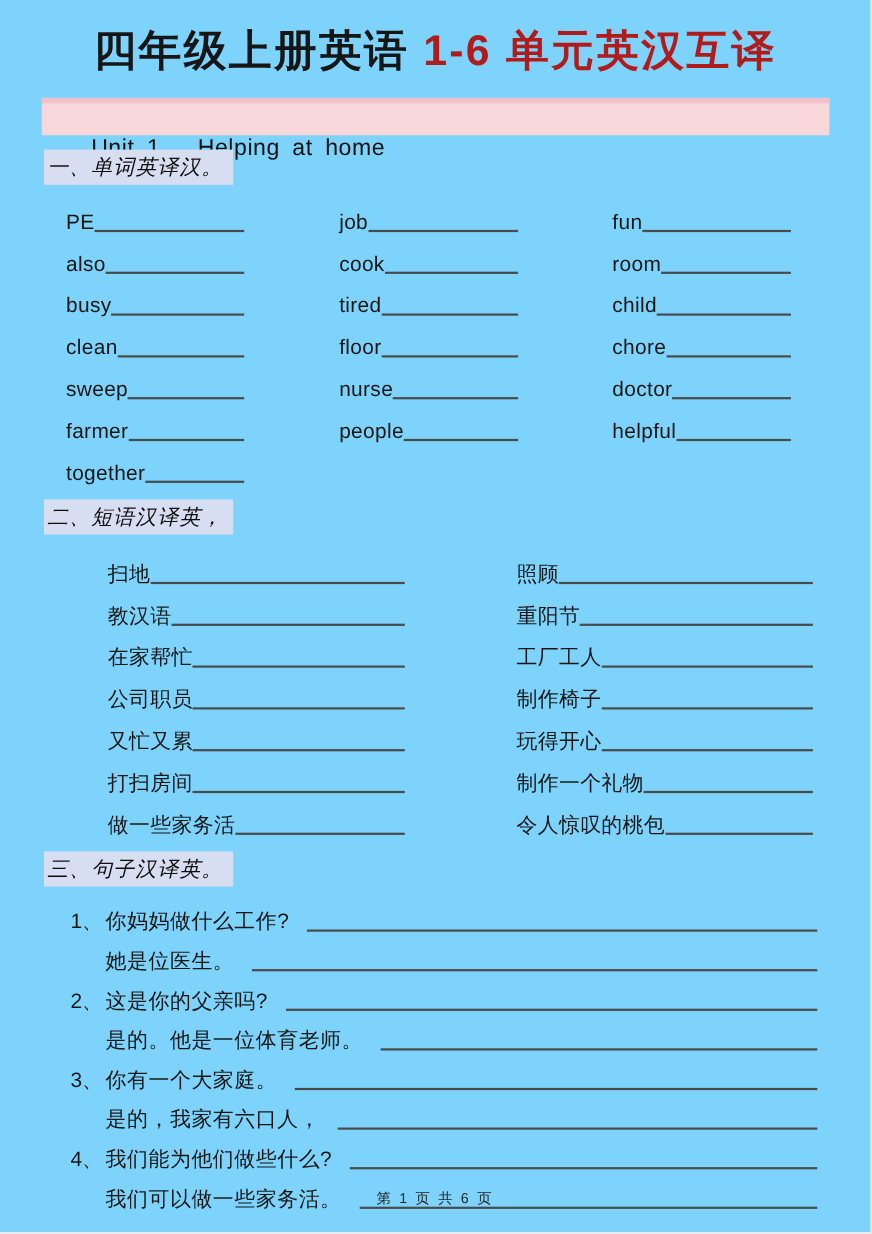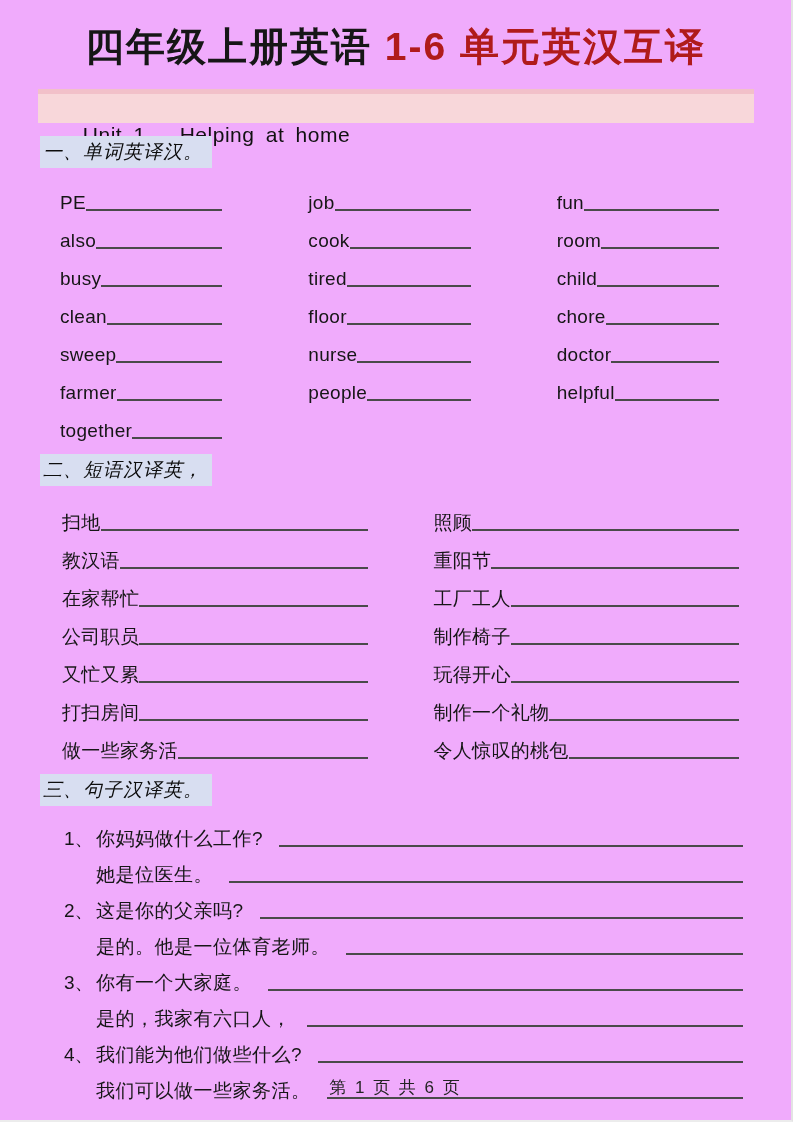--- a/index.html
+++ b/index.html
@@ -7,21 +7,21 @@
     --banner-pink:#f8d7da;
     --banner-pink-dark:#f2c0c9;
     --heading-highlight:#d8def1;
     --line-color:#4a4a4a;
     --ink:#161616;
   }
   *{margin:0;padding:0;box-sizing:border-box;}
   html,body{background:#fff;}
   body{font-family:"Liberation Sans","DejaVu Sans",sans-serif;color:var(--ink);}
   .page{
-    width:793px;height:1122px;position:relative;background:#f0abfc;
+    width:793px;height:1122px;position:relative;background:#7dd3fc;
     border-right:2px solid #e3e3e3;border-bottom:2px solid #ececec;
     overflow:hidden;
   }
   .page-title{
     margin:25px 10px 0;text-align:center;
     font-size:39px;font-weight:bold;letter-spacing:2px;line-height:1.15;
     white-space:pre;
   }
   .title-red{color:var(--accent-red);}
   .unit-banner{
@@ -44,30 +44,30 @@
   .word-cell{height:38px;display:flex;align-items:flex-end;font-size:19px;}
   .word-label{line-height:1.05;letter-spacing:.3px;}
   .blank{
     flex:1;border-bottom:2px solid var(--line-color);
     margin-bottom:2px;min-width:28px;
   }
   .phrases-grid{
     margin:9px 52px 0 62px;
     display:grid;grid-template-columns:1fr 1fr;column-gap:66px;
   }
-  .phrase-cell{height:38px;display:flex;align-items:flex-end;font-size:19px;}
+  .phrase-cell{height:38px;display:flex;align-items:flex-end;font-size:19px;margin-left:36px;}
   .sentences{margin:8px 48px 0 64px;}
   .sentence-row{height:36px;display:flex;align-items:flex-end;font-size:19px;}
   .sentence-row.cont{padding-left:32px;}
   .sentence-num{flex:none;width:32px;line-height:1.1;}
   .sentence-text{line-height:1.1;letter-spacing:.5px;}
   .sentence-row .blank{margin-left:16px;margin-bottom:3px;}
   .page-footer{
     position:absolute;left:0;right:0;bottom:21px;
-    text-align:center;font-size:17px;color:#242424;
+    text-align:center;font-size:13px;color:#242424;
     white-space:pre;letter-spacing:2px;
   }
 </style>
 </head>
 <body>
 
 <div class="page">
 
   <h1 class="page-title"><span>四年级上册英语 </span><span class="title-red">1-6 单元英汉互译</span></h1>
 

